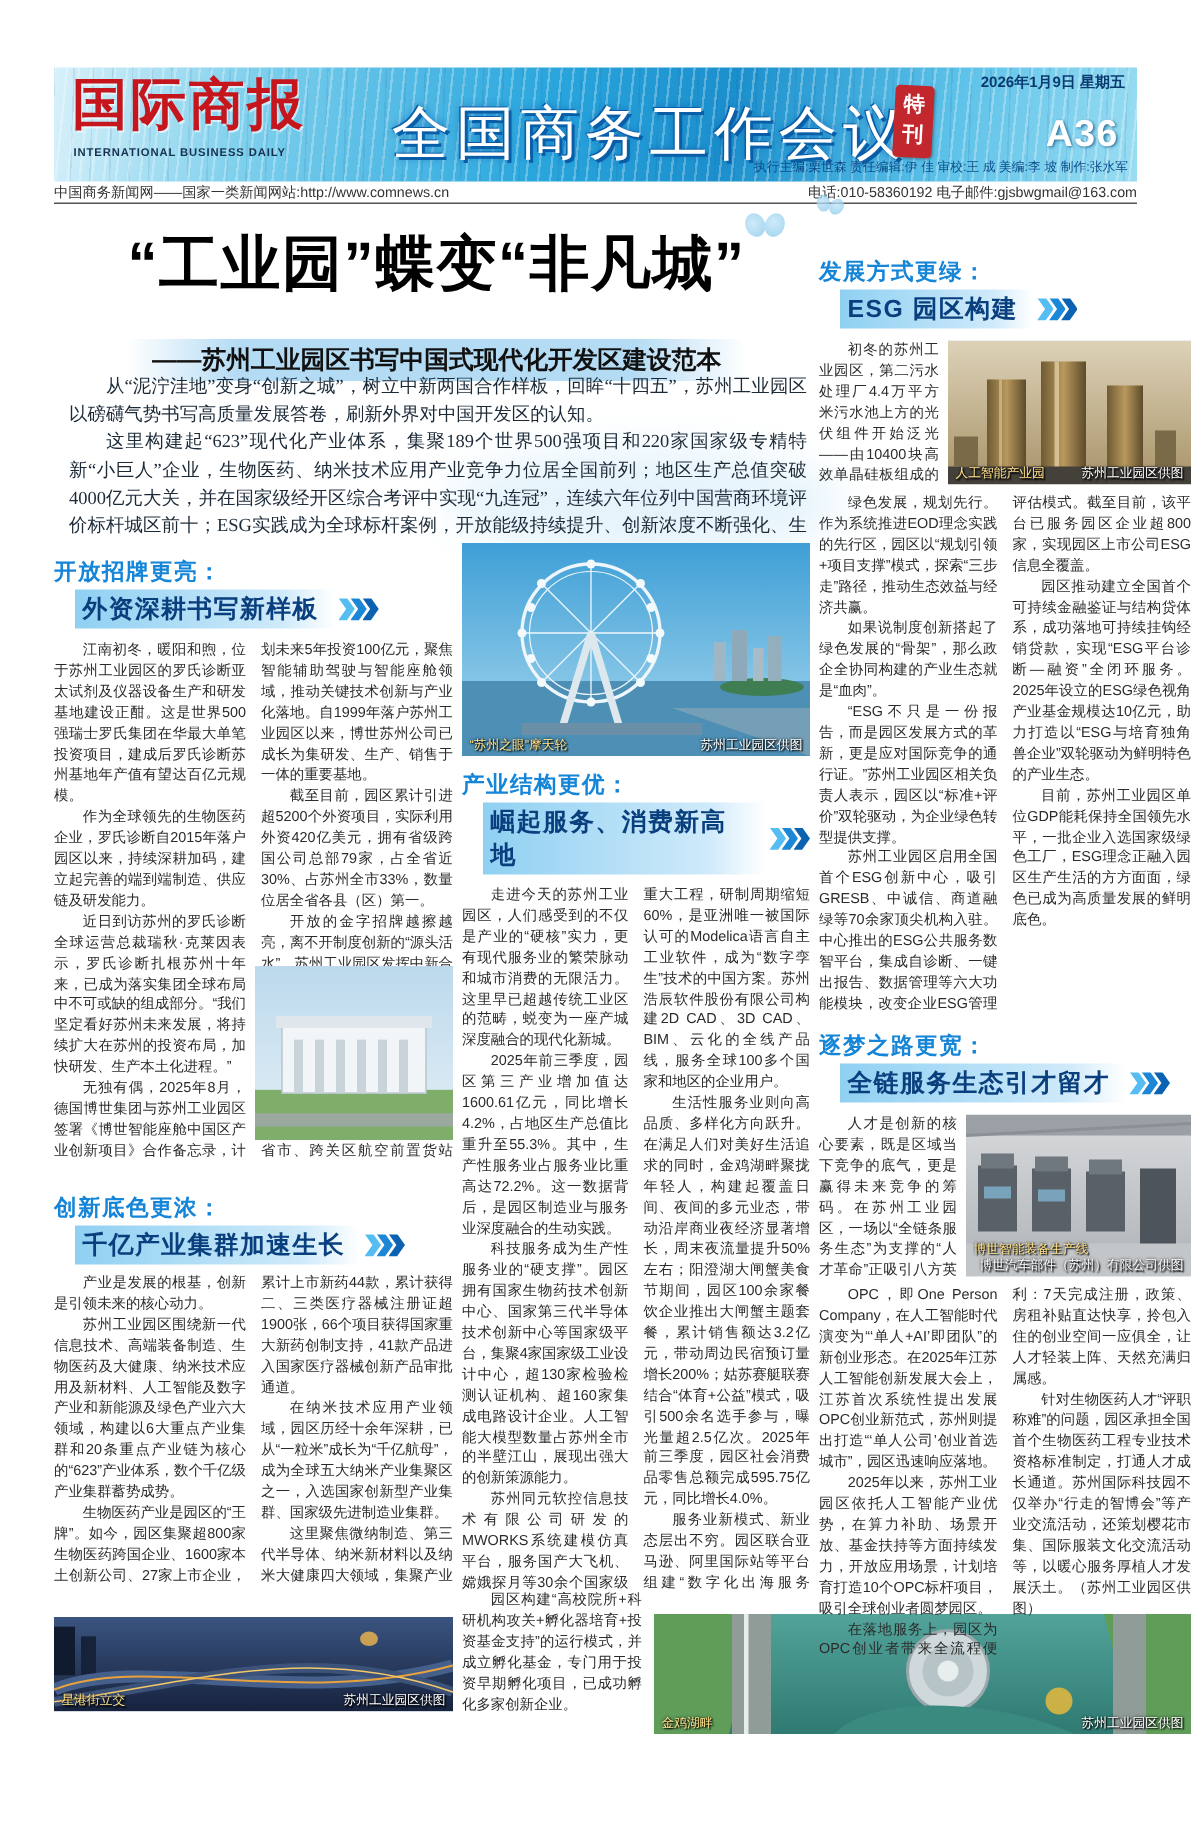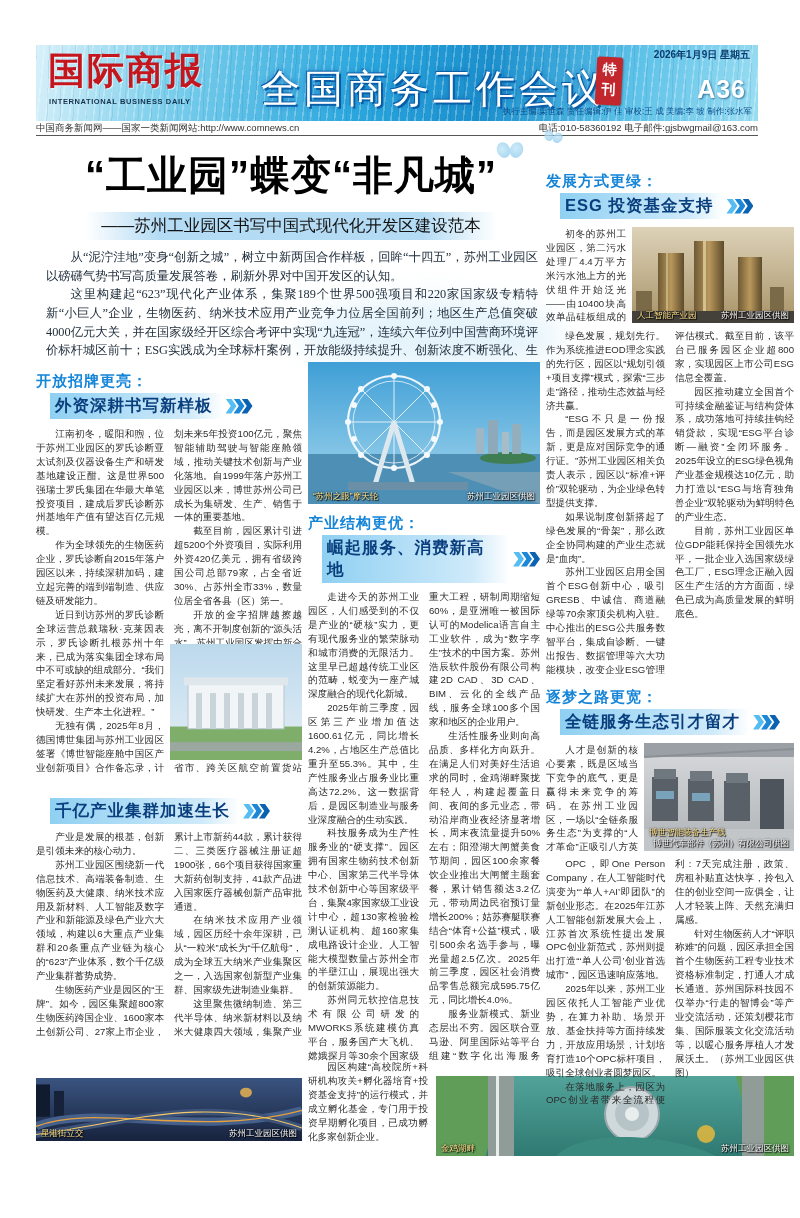--- a/index.html
+++ b/index.html
@@ -28,22 +28,22 @@
     text-shadow:1px 1px 2px rgba(9,70,120,.7);letter-spacing:1px;}
   .staff-line{position:absolute;right:6px;bottom:3px;font-size:8.5px;color:#0c4c8a;white-space:nowrap;margin-top:40px;}
   .subhead-row{left:36px;top:122px;width:722px;display:flex;justify-content:space-between;
     font-size:9.5px;color:#333;align-items:flex-end;}
   .rule{left:36px;top:135px;width:722px;height:0;border-top:1.6px solid #555;}
 
   
   .headline{left:44px;top:148px;width:494px;text-align:center;font-size:40px;font-weight:900;color:#000;
     letter-spacing:1px;white-space:nowrap;font-family:"Liberation Sans","DejaVu Sans",sans-serif;}
   .subhead{left:44px;top:212px;width:494px;text-align:center;}
-  .subhead span{display:inline-block;font-size:16.5px;font-weight:normal;color:#111;padding:3px 16px;
-    background:linear-gradient(90deg,rgba(140,200,238,0),rgba(140,200,238,.65) 18%,rgba(140,200,238,.65) 82%,rgba(140,200,238,0));}
+  .subhead span{display:inline-block;font-size:16.5px;font-weight:bold;color:#111;padding:3px 16px;
+    background:linear-gradient(90deg,rgba(140,200,238,0),rgba(140,200,238,.65) 18%,rgba(140,200,238,.65) 82%,rgba(140,200,238,0));margin-top:14px;}
 
   
   .intro{left:46px;top:248px;width:492px;height:112px;overflow:hidden;
     font-family:"Liberation Serif","DejaVu Serif",serif;font-size:12.3px;line-height:1.52;color:#1c2a38;text-align:justify;}
   .intro p{margin:0;text-indent:2em;}
 
   
   .sec-head .l1{font-size:15px;font-weight:900;color:#1585d8;letter-spacing:1px;}
   .sec-head .l2{margin-top:2px;margin-left:14px;display:flex;align-items:center;}
   .sec-head .l2 .hl{font-size:16.5px;font-weight:900;color:#0a3f7e;letter-spacing:1px;padding:2px 10px 2px 5px;
@@ -146,20 +146,21 @@
         <rect x="96" y="44" width="6" height="32" fill="#c9d4da"></rect>
       <rect x="14" y="30" width="104" height="7" fill="#dfe7ec"></rect>
       <rect y="88" width="132" height="8" fill="#9aa8a0"></rect>
     </svg>
 
   </figure>
 </div>
 
 <div class="abs" style="left:36px;top:796px;width:266px;">
   <div class="sec-head">
+    <div class="l1">创新底色更浓：</div>
     <div class="l2">
       <span class="hl">千亿产业集群加速生长</span>
       <span class="chevrons">
           <i class="chev c1"></i>
           <i class="chev c2"></i>
           <i class="chev c3"></i>
         </span>
     </div>
   </div>
   <div class="body-text cols-2" style="margin-top:6px;height:218px;">
@@ -280,21 +281,21 @@
     <circle cx="270" cy="58" r="9" fill="#e5b93c" opacity=".85"></circle>
   </svg>
   <figcaption class="cap l">金鸡湖畔</figcaption>
   <figcaption class="cap r">苏州工业园区供图</figcaption>
 </figure>
 
 <div class="abs" style="left:546px;top:172px;width:248px;">
   <div class="sec-head">
     <div class="l1">发展方式更绿：</div>
     <div class="l2">
-      <span class="hl">ESG 投资基金支持</span>
+      <span class="hl">ESG 园区构建</span>
       <span class="chevrons">
           <i class="chev c1"></i>
           <i class="chev c2"></i>
           <i class="chev c3"></i>
         </span>
     </div>
   </div>
   <div style="display:flex;margin-top:8px;">
     <div class="body-text" style="width:80px;height:96px;margin-right:6px;">
         <p>初冬的苏州工业园区，第二污水处理厂4.4万平方米污水池上方的光伏组件开始泛光——由10400块高效单晶硅板组成的苏州规模最大的“光伏+污水处理”项目，正通过分布式发电系统将绿色电力转化为生产动力；娄葑核心厂区，日均300吨餐厨垃圾经厌氧发酵，成为绿色能源生物天然气，并入城市管网；污泥处置车间，湿污泥烘干后成为发电燃料，余热用于污泥干化与产业园办公区供暖，形成97%资源化利用的绿色循环。</p>
@@ -321,22 +322,22 @@
         <rect x="0" y="84" width="162" height="12" fill="#44403a"></rect>
         <rect x="138" y="60" width="14" height="24" fill="#7a6a48"></rect>
         <rect x="4" y="64" width="16" height="20" fill="#7a6a48"></rect>
       </svg>
       <figcaption class="cap l">人工智能产业园</figcaption>
       <figcaption class="cap r">苏州工业园区供图</figcaption>
     </figure>
   </div>
   <div class="body-text cols-2" style="margin-top:6px;height:352px;">
       <p>绿色发展，规划先行。作为系统推进EOD理念实践的先行区，园区以“规划引领+项目支撑”模式，探索“三步走”路径，推动生态效益与经济共赢。</p>
+      <p>如果说制度创新搭起了绿色发展的“骨架”，那么政企全协同构建的产业生态就是“血肉”。</p>
       <p>“ESG不只是一份报告，而是园区发展方式的革新，更是应对国际竞争的通行证。”苏州工业园区相关负责人表示，园区以“标准+评价”双轮驱动，为企业绿色转型提供支撑。</p>
-      <p>如果说制度创新搭起了绿色发展的“骨架”，那么政企全协同构建的产业生态就是“血肉”。</p>
       <p>苏州工业园区启用全国首个ESG创新中心，吸引GRESB、中诚信、商道融绿等70余家顶尖机构入驻。中心推出的ESG公共服务数智平台，集成自诊断、一键出报告、数据管理等六大功能模块，改变企业ESG管理评估模式。截至目前，该平台已服务园区企业超800家，实现园区上市公司ESG信息全覆盖。</p>
       <p>园区推动建立全国首个可持续金融鉴证与结构贷体系，成功落地可持续挂钩经销贷款，实现“ESG平台诊断—融资”全闭环服务。2025年设立的ESG绿色视角产业基金规模达10亿元，助力打造以“ESG与培育独角兽企业”双轮驱动为鲜明特色的产业生态。</p>
       <p>目前，苏州工业园区单位GDP能耗保持全国领先水平，一批企业入选国家级绿色工厂，ESG理念正融入园区生产生活的方方面面，绿色已成为高质量发展的鲜明底色。</p>
     </div>
 </div>
 
 <div class="abs" style="left:546px;top:688px;width:248px;">
   <div class="sec-head">
     <div class="l1">逐梦之路更宽：</div>
     <div class="l2">

